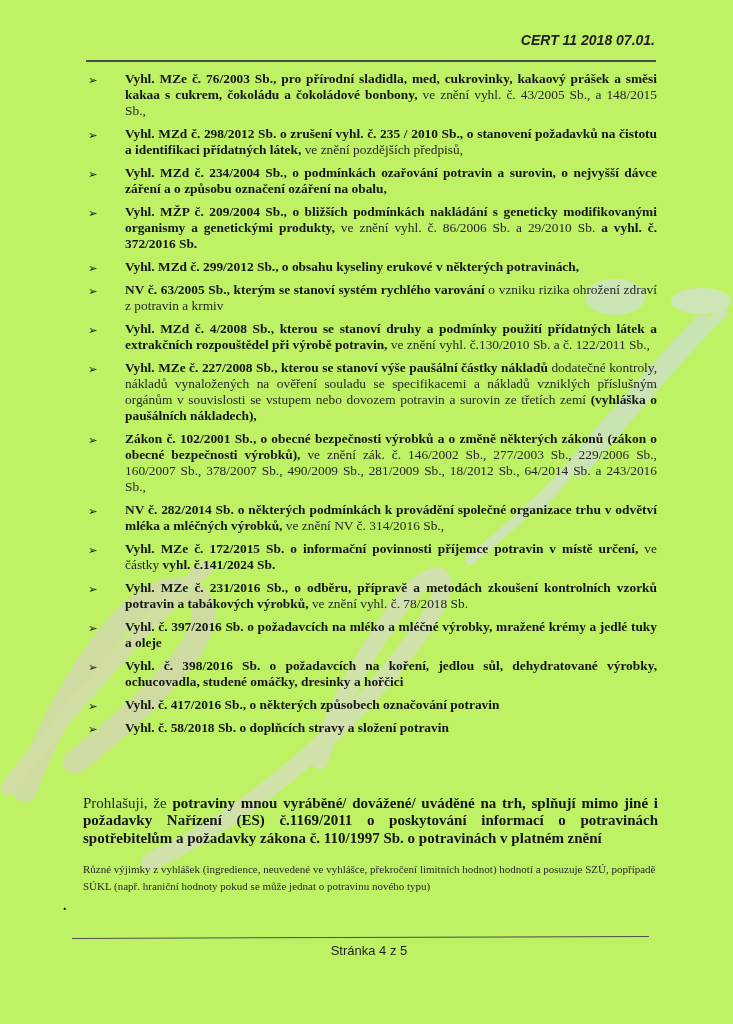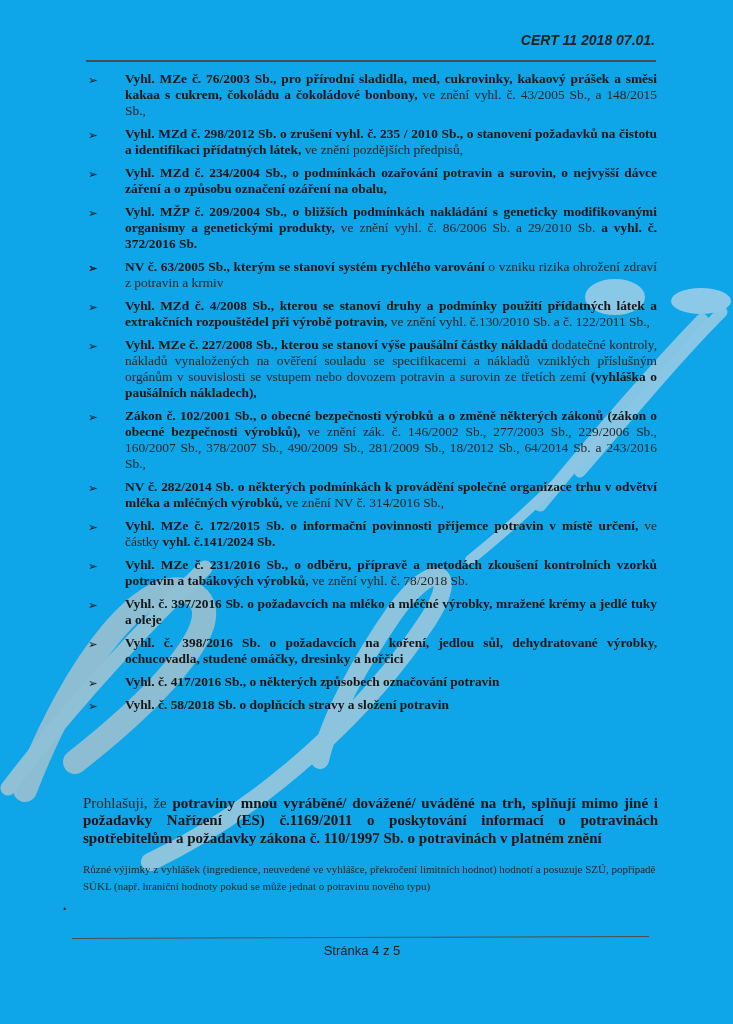--- a/index.html
+++ b/index.html
@@ -1,20 +1,20 @@
 <!DOCTYPE html>
 <html><head>
 <meta charset="utf-8">
 <style>
   * { margin:0; padding:0; box-sizing:border-box; }
   html,body { background:#ffffff; }
   .page{
     position:relative;
     width:733px; height:1024px;
-    background:#0ea5e9;
+    background:#bef264;
     overflow:hidden;
     font-family:"Liberation Serif", serif;
     color:#1c1c1c;
   }
   .watermark{
     position:absolute; inset:0;
     z-index:0; pointer-events:none;
   }
   .content-layer{ position:relative; z-index:1; }
   .doc-code{
@@ -57,21 +57,21 @@
   .stray-dot{
     position:absolute; top:898px; left:63px;
     font-size:14px; font-weight:700;
   }
   .footer-rule{
     position:absolute; top:937px; left:72px; width:577px;
     border-top:1.5px solid #4e4e4e;
     transform:rotate(-0.2deg);
   }
   .page-number{
-    position:absolute; top:943px; left:1px; width:722px;
+    position:absolute; top:943px; left:8px; width:722px;
     text-align:center;
     font-family:"Liberation Sans", sans-serif;
     font-size:13px; color:#1f1f1f;
   }
 </style>
 </head>
 <body>
 
 <div class="page">
 
@@ -91,21 +91,21 @@
   <div class="content-layer">
     <div class="doc-code">CERT 11 2018 07.01.</div>
 
     <div class="header-rule"></div>
 
     <div class="reg-list">
         <div class="reg-item"><span class="bullet">➢</span><span><span class="seg-b">Vyhl. MZe č. 76/2003 Sb., pro přírodní sladidla, med, cukrovinky, kakaový prášek a směsi kakaa s cukrem, čokoládu a čokoládové bonbony,</span><span class="seg-r"> ve znění vyhl. č. 43/2005 Sb., a 148/2015 Sb.,</span></span></div>
         <div class="reg-item"><span class="bullet">➢</span><span><span class="seg-b">Vyhl. MZd č. 298/2012 Sb. o zrušení vyhl. č. 235 / 2010 Sb., o stanovení požadavků na čistotu a identifikaci přídatných látek,</span><span class="seg-r"> ve znění pozdějších předpisů,</span></span></div>
         <div class="reg-item"><span class="bullet">➢</span><span><span class="seg-b">Vyhl. MZd č. 234/2004 Sb., o podmínkách ozařování potravin a surovin, o nejvyšší dávce záření a o způsobu označení ozáření na obalu,</span></span></div>
         <div class="reg-item"><span class="bullet">➢</span><span><span class="seg-b">Vyhl. MŽP č. 209/2004 Sb., o bližších podmínkách nakládání s geneticky modifikovanými organismy a genetickými produkty,</span><span class="seg-r"> ve znění vyhl. č. 86/2006 Sb. a 29/2010 Sb. </span><span class="seg-b">a vyhl. č. 372/2016 Sb.</span></span></div>
-        <div class="reg-item"><span class="bullet">➢</span></div>
+        <div class="reg-item"><span class="bullet">➢</span><span><span class="seg-b">Vyhl. MZd č. 299/2012 Sb., o obsahu kyseliny erukové v některých potravinách,</span></span></div>
         <div class="reg-item"><span class="bullet">➢</span><span><span class="seg-b">NV č. 63/2005 Sb., kterým se stanoví systém rychlého varování</span><span class="seg-r"> o vzniku rizika ohrožení zdraví z potravin a krmiv</span></span></div>
         <div class="reg-item"><span class="bullet">➢</span><span><span class="seg-b">Vyhl. MZd č. 4/2008 Sb., kterou se stanoví druhy a podmínky použití přídatných látek a extrakčních rozpouštědel při výrobě potravin,</span><span class="seg-r"> ve znění vyhl. č.130/2010 Sb. a č. 122/2011 Sb.,</span></span></div>
         <div class="reg-item"><span class="bullet">➢</span><span><span class="seg-b">Vyhl. MZe č. 227/2008 Sb., kterou se stanoví výše paušální částky nákladů</span><span class="seg-r"> dodatečné kontroly, nákladů vynaložených na ověření souladu se specifikacemi a nákladů vzniklých příslušným orgánům v souvislosti se vstupem nebo dovozem potravin a surovin ze třetích zemí </span><span class="seg-b">(vyhláška o paušálních nákladech),</span></span></div>
         <div class="reg-item"><span class="bullet">➢</span><span><span class="seg-b">Zákon č. 102/2001 Sb., o obecné bezpečnosti výrobků a o změně některých zákonů (zákon o obecné bezpečnosti výrobků),</span><span class="seg-r"> ve znění zák. č. 146/2002 Sb., 277/2003 Sb., 229/2006 Sb., 160/2007 Sb., 378/2007 Sb., 490/2009 Sb., 281/2009 Sb., 18/2012 Sb., 64/2014 Sb. a 243/2016 Sb.,</span></span></div>
         <div class="reg-item"><span class="bullet">➢</span><span><span class="seg-b">NV č. 282/2014 Sb. o některých podmínkách k provádění společné organizace trhu v odvětví mléka a mléčných výrobků,</span><span class="seg-r"> ve znění NV č. 314/2016 Sb.,</span></span></div>
         <div class="reg-item"><span class="bullet">➢</span><span><span class="seg-b">Vyhl. MZe č. 172/2015 Sb. o informační povinnosti příjemce potravin v místě určení,</span><span class="seg-r"> ve částky </span><span class="seg-b">vyhl. č.141/2024 Sb.</span></span></div>
         <div class="reg-item"><span class="bullet">➢</span><span><span class="seg-b">Vyhl. MZe č. 231/2016 Sb., o odběru, přípravě a metodách zkoušení kontrolních vzorků potravin a tabákových výrobků,</span><span class="seg-r"> ve znění vyhl. č. 78/2018 Sb.</span></span></div>
         <div class="reg-item"><span class="bullet">➢</span><span><span class="seg-b">Vyhl. č. 397/2016 Sb. o požadavcích na mléko a mléčné výrobky, mražené krémy a jedlé tuky a oleje</span></span></div>
         <div class="reg-item"><span class="bullet">➢</span><span><span class="seg-b">Vyhl. č. 398/2016 Sb. o požadavcích na koření, jedlou sůl, dehydratované výrobky, ochucovadla, studené omáčky, dresinky a hořčici</span></span></div>
         <div class="reg-item"><span class="bullet">➢</span><span><span class="seg-b">Vyhl. č. 417/2016 Sb., o některých způsobech označování potravin</span></span></div>

